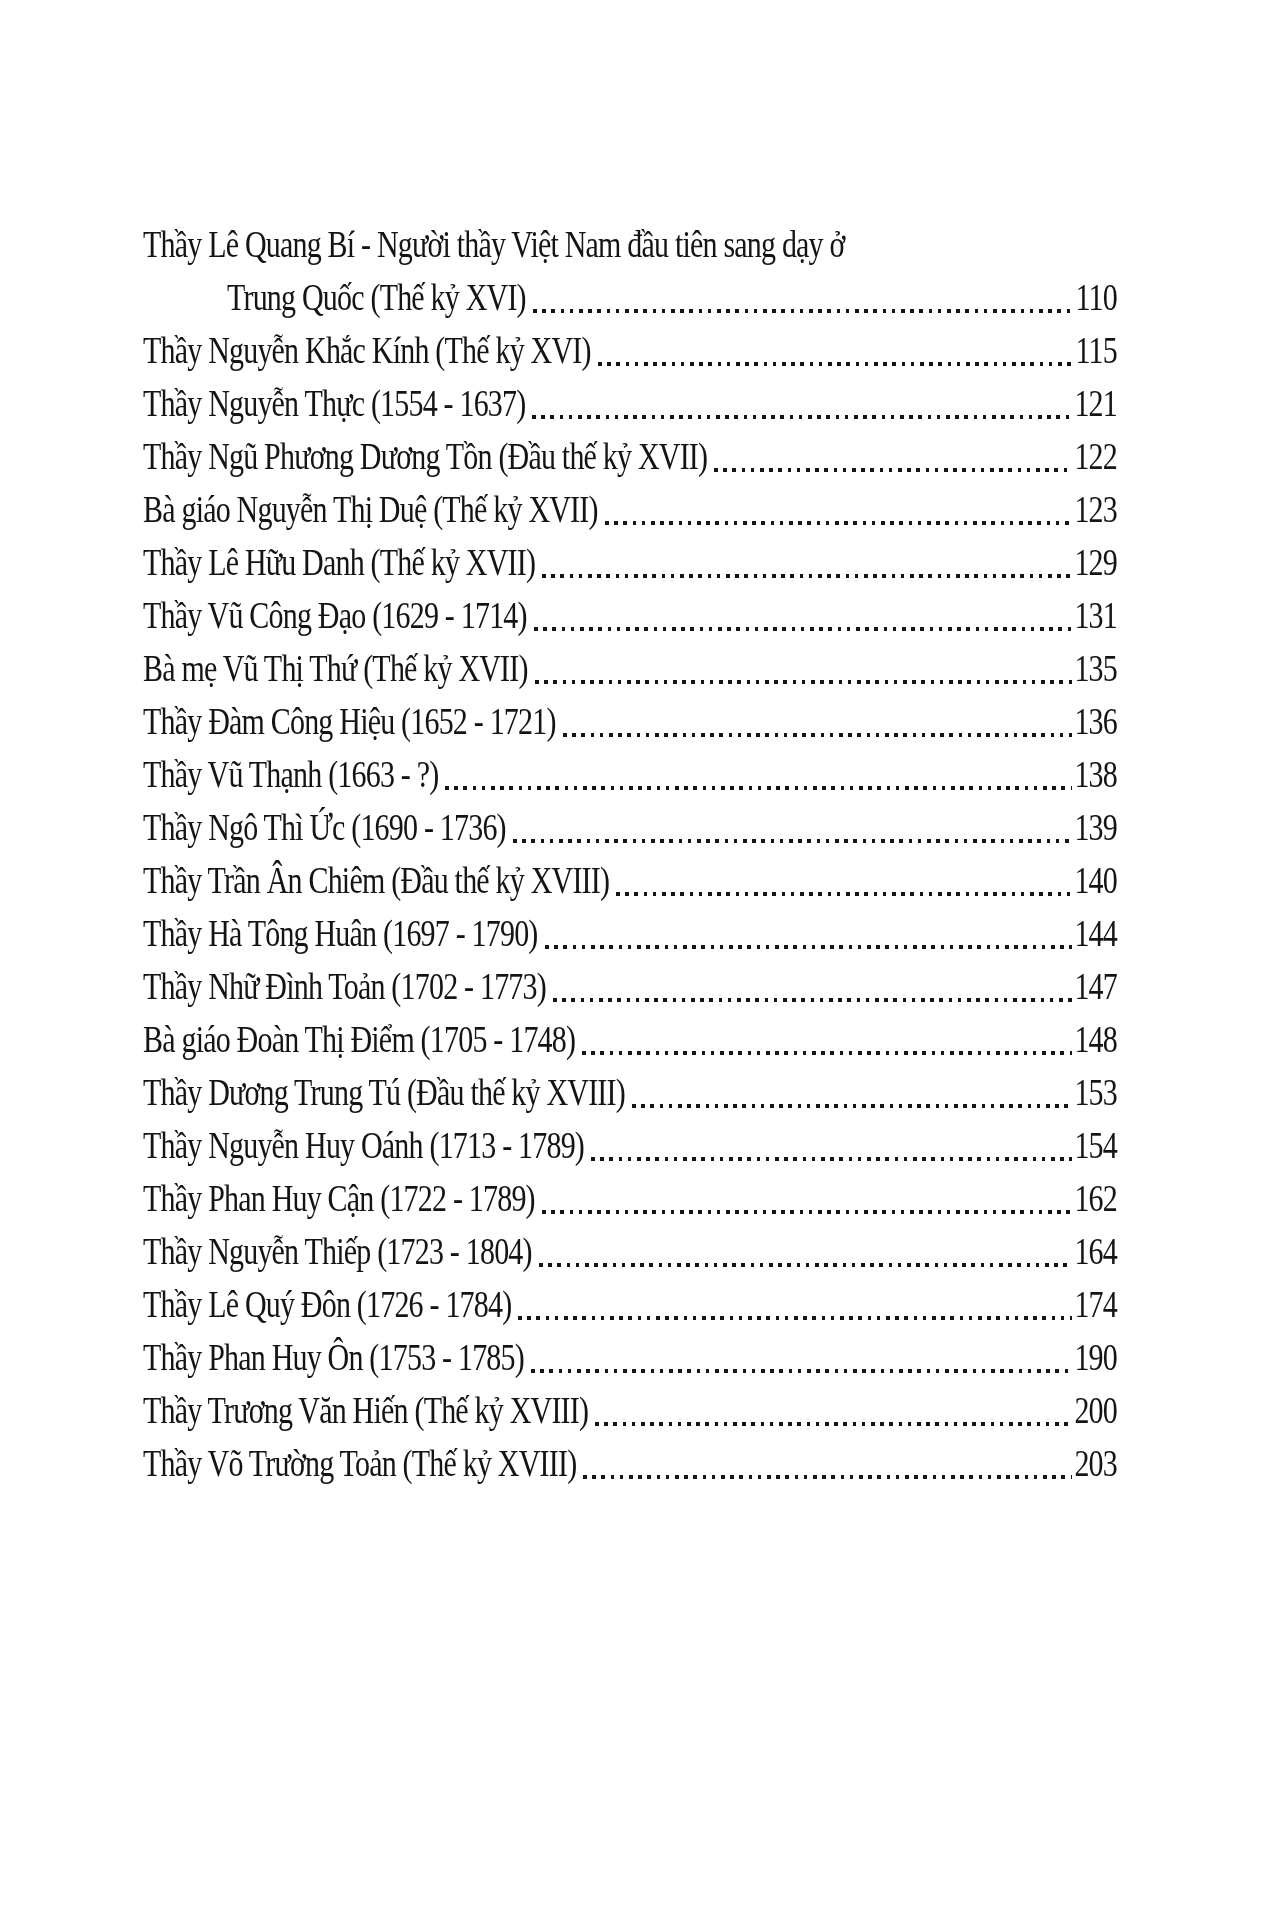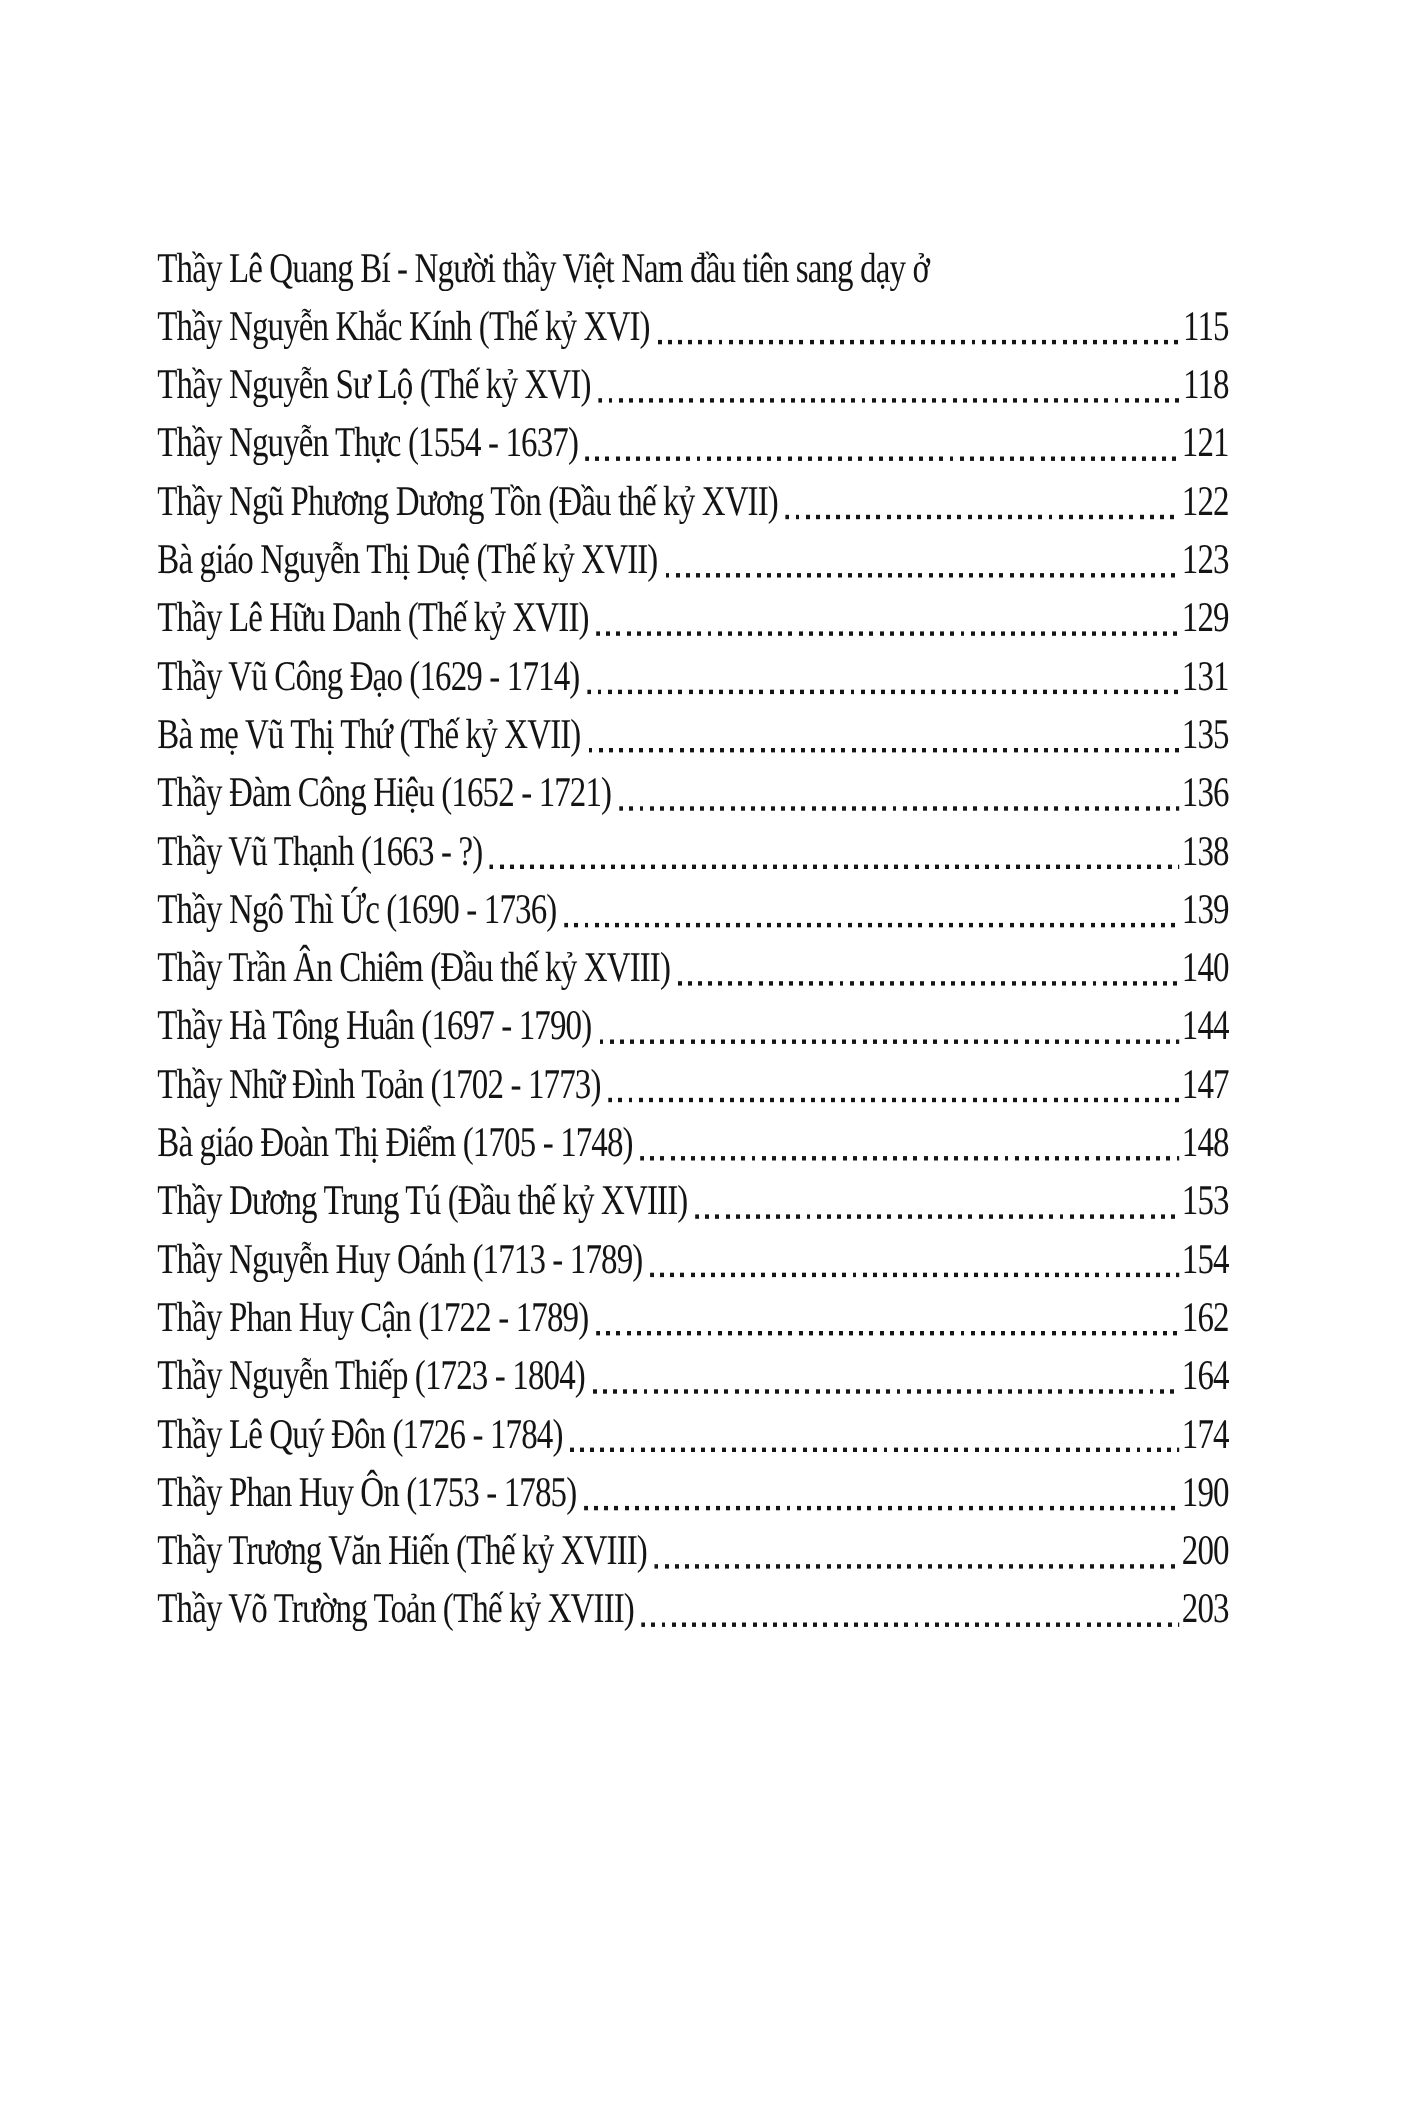--- a/index.html
+++ b/index.html
@@ -60,29 +60,29 @@
 </style>
 </head>
 <body>
 
 <div class="page">
   <div class="toc" id="toc">
       <div class="toc-row no-leader">
     <span class="toc-title t">Thầy Lê Quang Bí - Người thầy Việt Nam đầu tiên sang dạy ở</span>
 
   </div>
+      <div class="toc-row indent">
+    <span class="toc-title t">Trung Quốc (Thế kỷ XVI)</span>
+    <span class="toc-dots"></span>
+    <span class="toc-page t">110</span>
+  </div>
       <div class="toc-row">
     <span class="toc-title t">Thầy Nguyễn Khắc Kính (Thế kỷ XVI)</span>
     <span class="toc-dots"></span>
     <span class="toc-page t">115</span>
-  </div>
-      <div class="toc-row">
-    <span class="toc-title t">Thầy Nguyễn Sư Lộ (Thế kỷ XVI)</span>
-    <span class="toc-dots"></span>
-    <span class="toc-page t">118</span>
   </div>
       <div class="toc-row">
     <span class="toc-title t">Thầy Nguyễn Thực (1554 - 1637)</span>
     <span class="toc-dots"></span>
     <span class="toc-page t">121</span>
   </div>
       <div class="toc-row">
     <span class="toc-title t">Thầy Ngũ Phương Dương Tồn (Đầu thế kỷ XVII)</span>
     <span class="toc-dots"></span>
     <span class="toc-page t">122</span>

